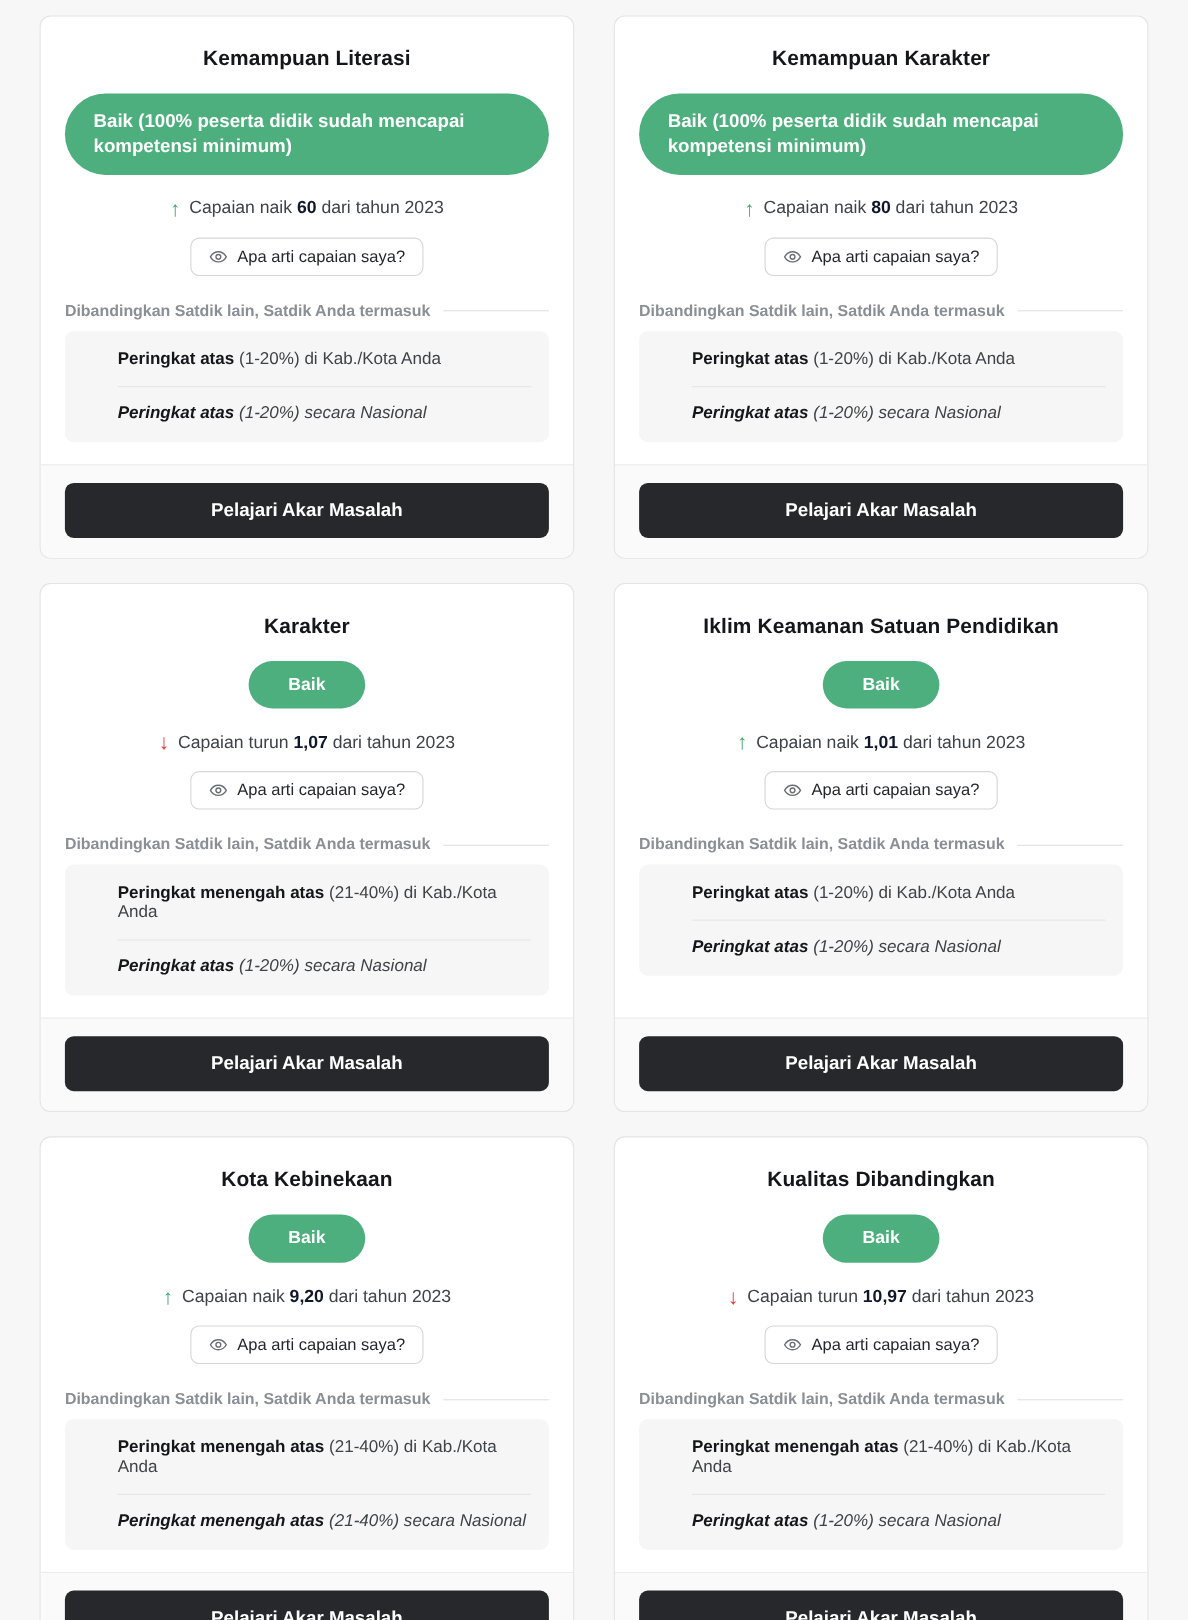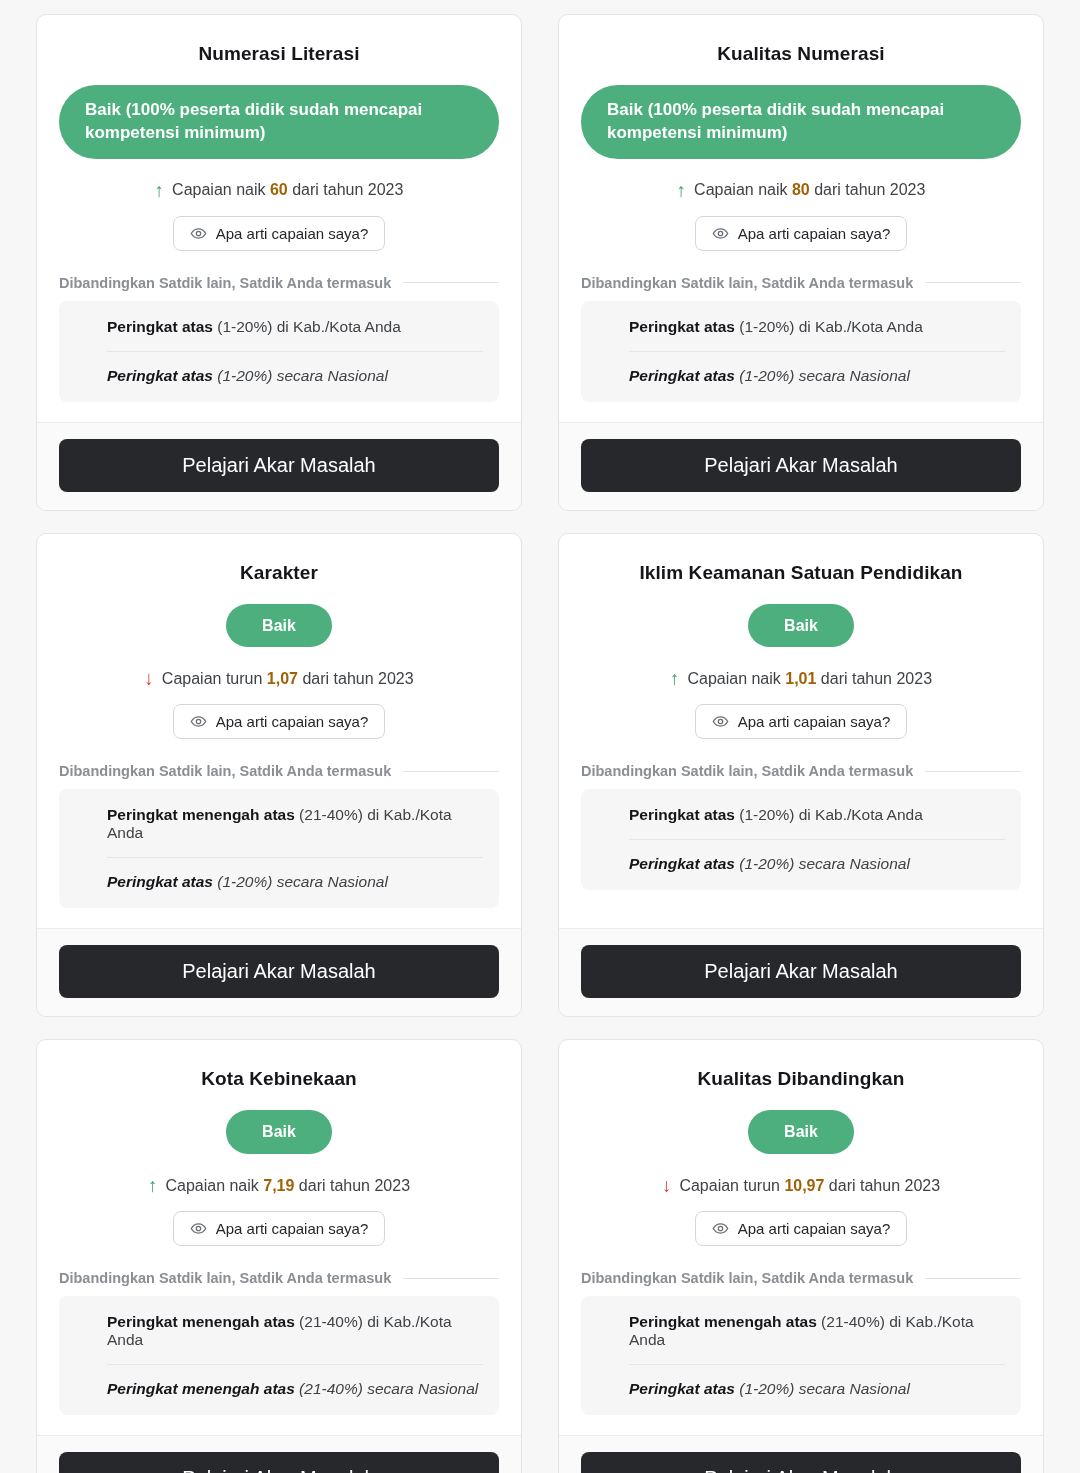--- a/index.html
+++ b/index.html
@@ -68,21 +68,21 @@
     font-size: 16px;
     color: #3f4246;
   }
   .arrow {
     font-size: 19px;
     line-height: 1;
     display: inline-block;
   }
   .arrow.up { color: #3fa86a; }
   .arrow.down { color: #e03b35; }
-  .trend b { color: #a16207; }
+  .trend b { color: #0f172a; }
   .info-btn-wrap {
     display: flex;
     justify-content: center;
     margin-top: 16px;
   }
   .info-btn {
     display: inline-flex;
     gap: 9px;
     background: #ffffff;
     border: 1px solid #d6d6d6;
@@ -133,33 +133,33 @@
     padding: 16px 22px 18px 22px;
   }
   .cta {
     display: block;
     width: 100%;
     background: #26282c;
     color: #ffffff;
     border: none;
     border-radius: 8px;
     padding: 15px 10px;
-    font-size: 20px;
-    font-weight: normal;
+    font-size: 17px;
+    font-weight: bold;
     cursor: pointer;
     font-family: "Liberation Sans", sans-serif;
   }
 </style>
 </head>
 <body>
 
 <div class="grid">
   <div class="card">
     <div class="card-body">
-      <div class="card-title">Numerasi Literasi</div>
+      <div class="card-title">Kemampuan Literasi</div>
       <div class="badge-wrap">
         <div class="badge">Baik (100% peserta didik sudah mencapai kompetensi minimum)</div>
       </div>
       <div class="trend">
         <span class="arrow up">↑</span>
         <span>Capaian naik <b>60</b> dari tahun 2023</span>
       </div>
       <div class="info-btn-wrap">
         <button class="info-btn">
           <span class="eye">
@@ -180,21 +180,21 @@
           <div class="rank-row"><b>Peringkat atas</b> (1-20%) secara Nasional</div>
         </div>
     </div>
     <div class="card-footer">
       <button class="cta">Pelajari Akar Masalah</button>
     </div>
   </div>
 
   <div class="card">
     <div class="card-body">
-      <div class="card-title">Kualitas Numerasi</div>
+      <div class="card-title">Kemampuan Karakter</div>
       <div class="badge-wrap">
         <div class="badge">Baik (100% peserta didik sudah mencapai kompetensi minimum)</div>
       </div>
       <div class="trend">
         <span class="arrow up">↑</span>
         <span>Capaian naik <b>80</b> dari tahun 2023</span>
       </div>
       <div class="info-btn-wrap">
         <button class="info-btn">
           <span class="eye">
@@ -291,21 +291,21 @@
   </div>
 
   <div class="card">
     <div class="card-body">
       <div class="card-title">Kota Kebinekaan</div>
       <div class="badge-wrap">
         <div class="badge short">Baik</div>
       </div>
       <div class="trend">
         <span class="arrow up">↑</span>
-        <span>Capaian naik <b>7,19</b> dari tahun 2023</span>
+        <span>Capaian naik <b>9,20</b> dari tahun 2023</span>
       </div>
       <div class="info-btn-wrap">
         <button class="info-btn">
           <span class="eye">
             <svg viewBox="0 0 24 24" width="17" height="17" fill="none" stroke="currentColor" stroke-width="1.8">
               <path d="M1.8 12S5.5 5.5 12 5.5 22.2 12 22.2 12 18.5 18.5 12 18.5 1.8 12 1.8 12z"></path>
               <circle cx="12" cy="12" r="3.1"></circle>
             </svg>
           </span>
           <span>Apa arti capaian saya?</span>

